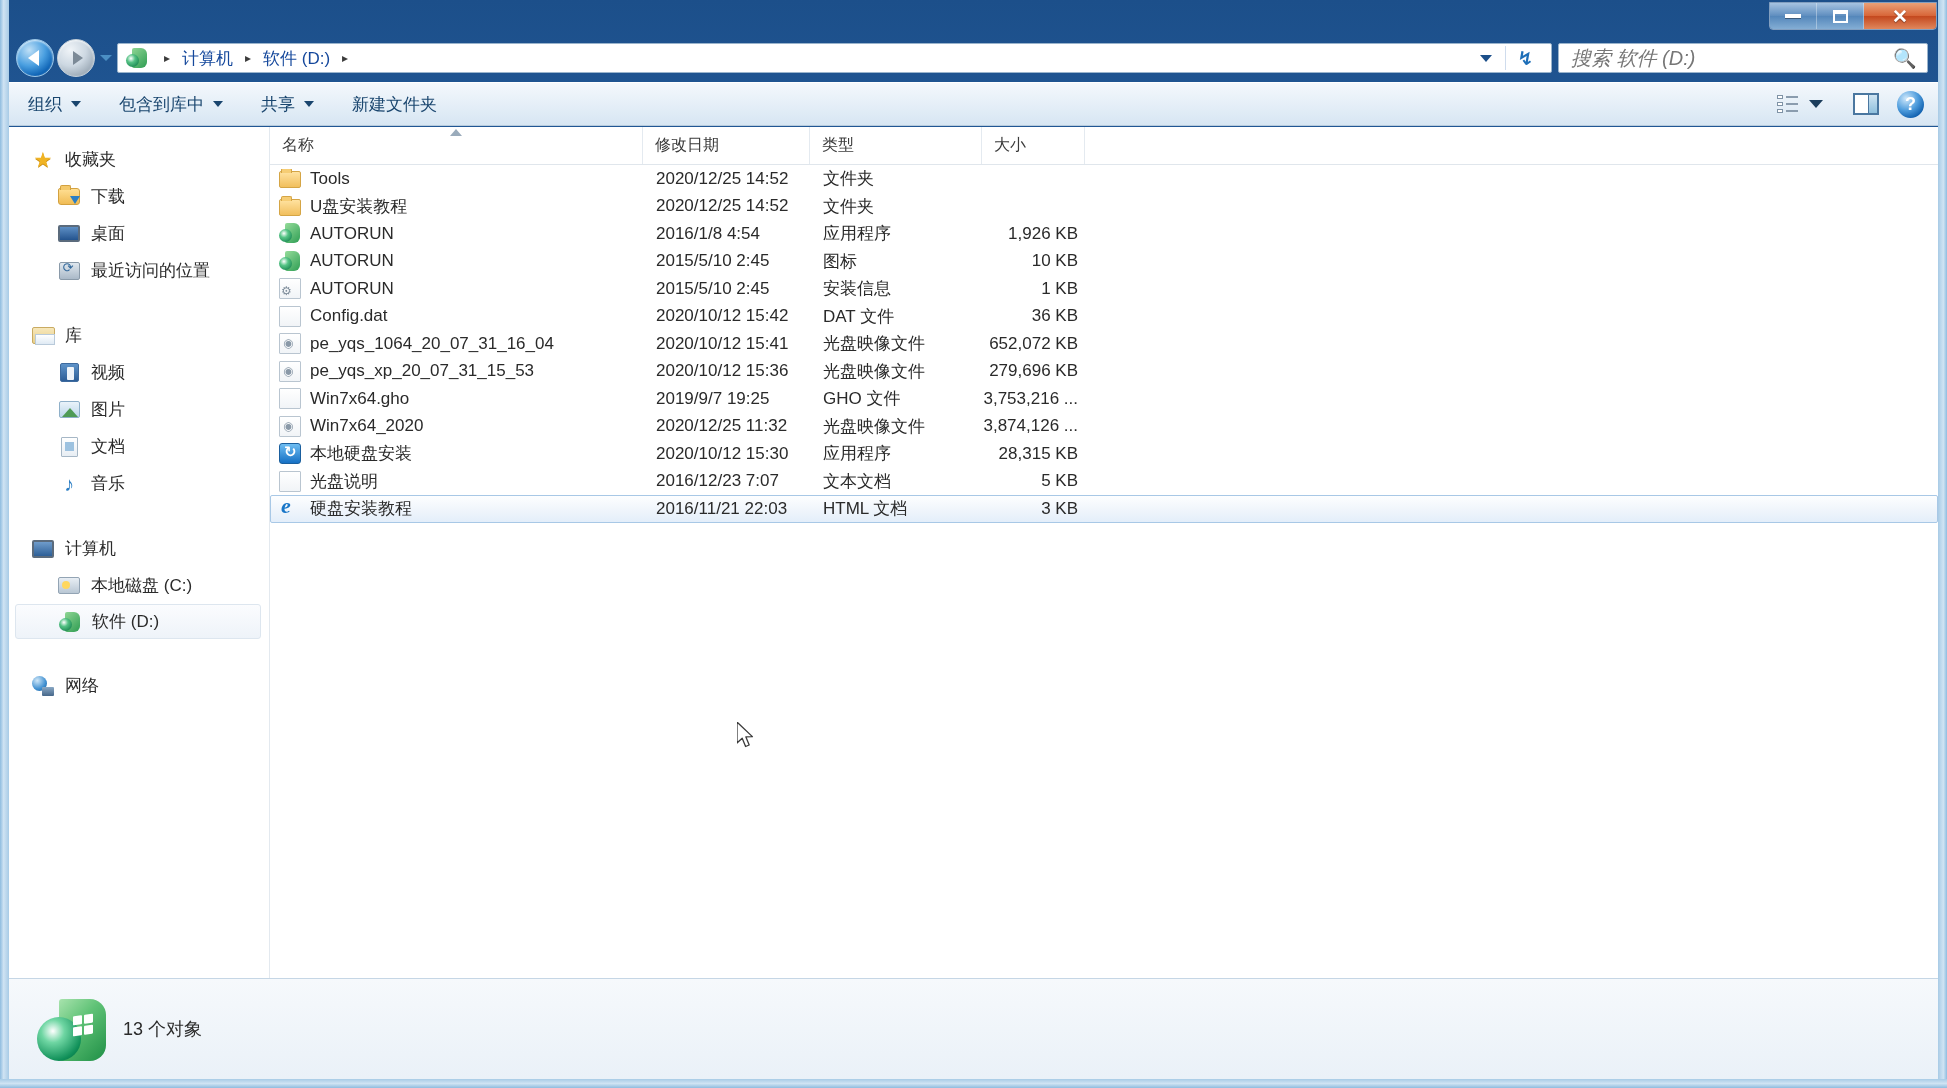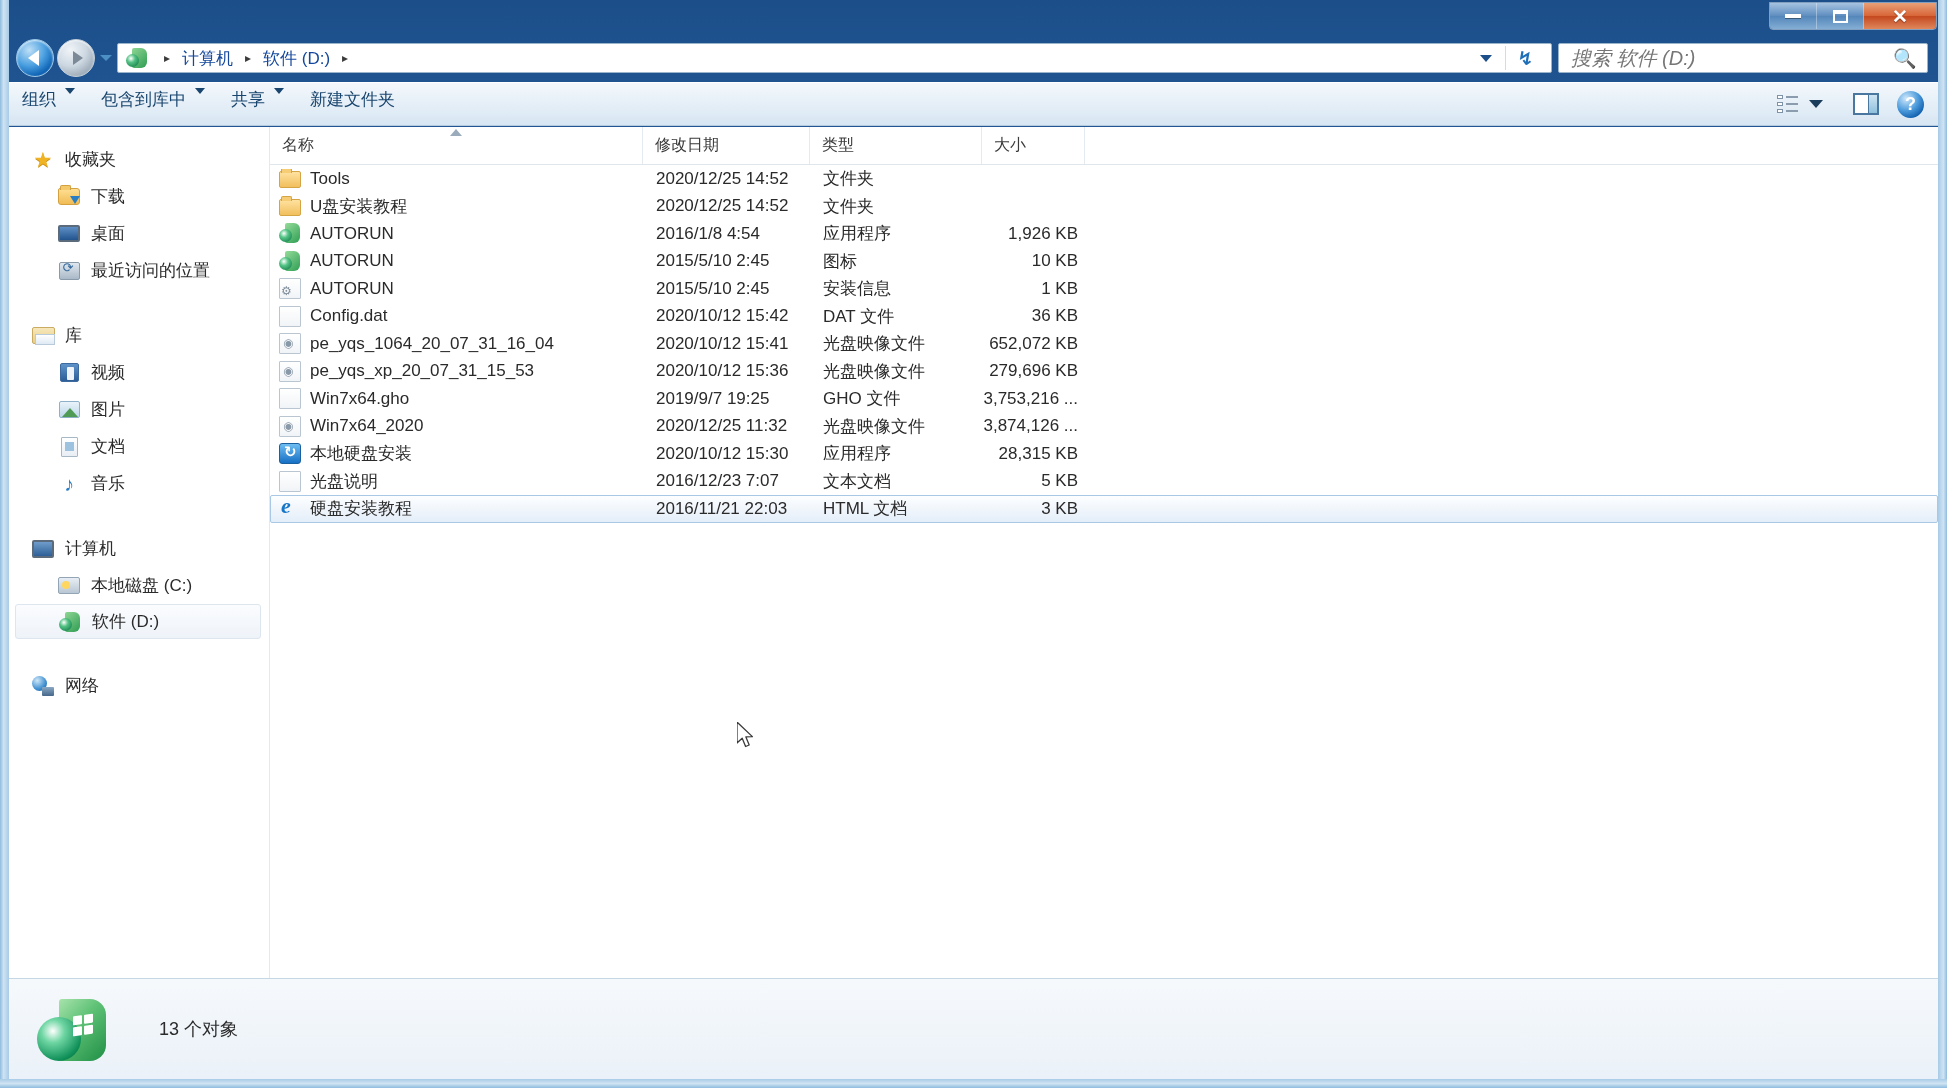--- a/index.html
+++ b/index.html
@@ -165,22 +165,22 @@
   
   #toolbar {
     position: absolute; left: 9px; top: 82px;
     width: 1929px; height: 44px;
     background: linear-gradient(180deg,#f4f8fc 0%, #e4eef7 55%, #d7e6f3 100%);
     border-top: 1px solid #ffffff;
     border-bottom: 1px solid #b7cbdc;
     display: flex; align-items: center;
   }
   .tb-btn {
-    display: flex; 
-    height: 34px; padding: 0 12px;
+    display: flex; align-items: center;
+    height: 34px; padding: 0 18px;
     font-size: 17px; color: #19456e;
     cursor: default;
     border: 1px solid transparent;
     border-radius: 3px;
     white-space: nowrap;
   }
   .tb-caret {
     width: 0; height: 0; margin-left: 9px;
     border-left: 5px solid transparent; border-right: 5px solid transparent;
     border-top: 6px solid #19456e;
@@ -345,21 +345,20 @@
   .fi-ie::after { content:"e"; position:absolute; left:2px; top:-5px; font-family:"Liberation Serif", serif; font-style: italic; font-weight:bold; font-size:22px; color:#1876c8; }
 
   
   #statusbar {
     position: absolute; left: 9px; top: 978px;
     width: 1929px; height: 101px;
     background: linear-gradient(180deg,#f6f9fc 0%, #eaf1f8 100%);
     border-top: 1px solid #c5d6e5;
     display: flex; align-items: center;
     padding-left: 28px;
-    gap: 36px;
   }
   .sb-icon { width: 68px; height: 68px; position: relative; flex: 0 0 68px; margin-right: 18px; }
   .sb-icon::before {
     content:""; position:absolute; left:22px; top:4px; width:47px; height:62px;
     background: linear-gradient(135deg,#a8e3ad 0%, #5fc276 40%, #1f8f46 100%);
     border-radius: 3px 16px 16px 3px;
   }
   .sb-icon::after {
     content:""; position:absolute; left:0; top:22px; width:44px; height:44px; border-radius:50%;
     background: radial-gradient(circle at 36% 32%, #ffffff 0%, #6fd6a3 28%, #0f8f58 72%, #065a38 100%);

